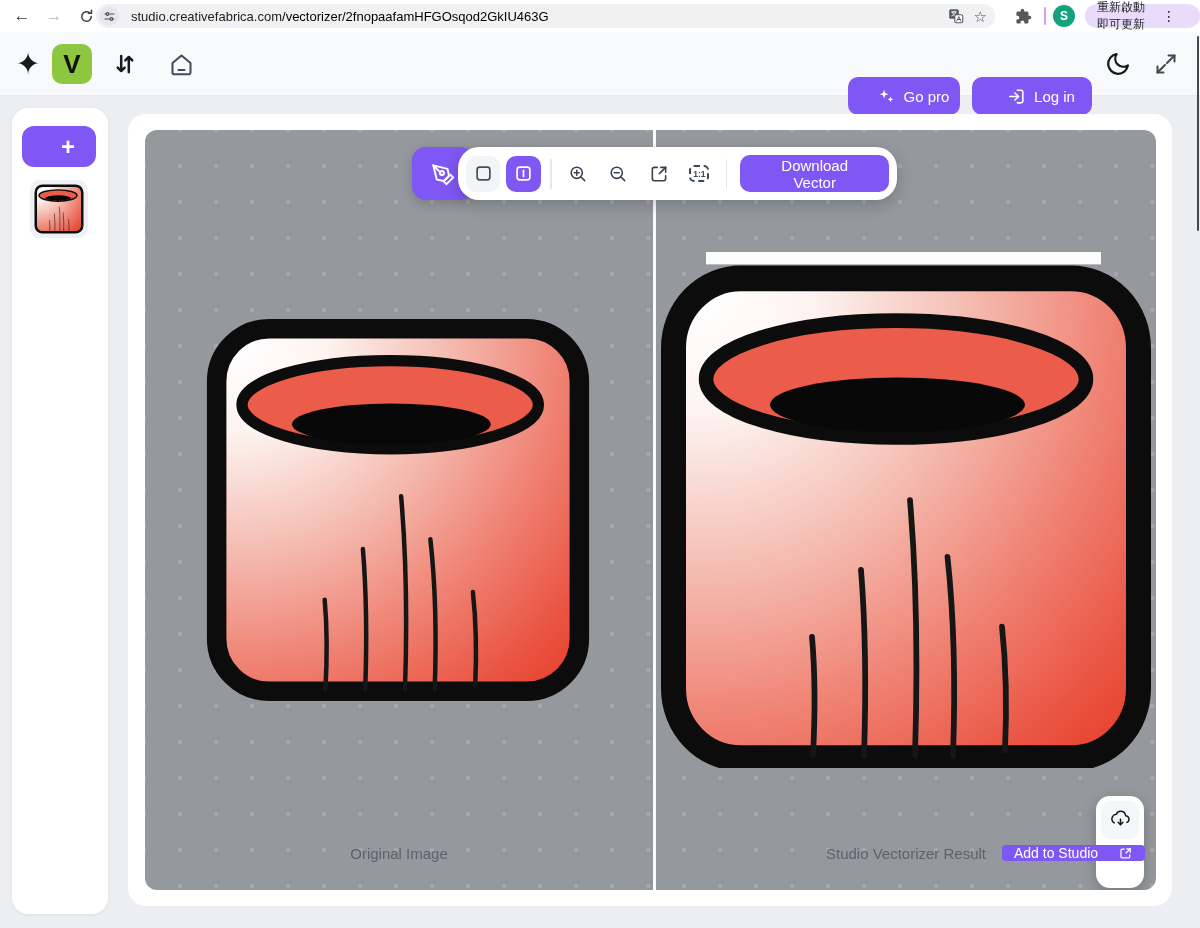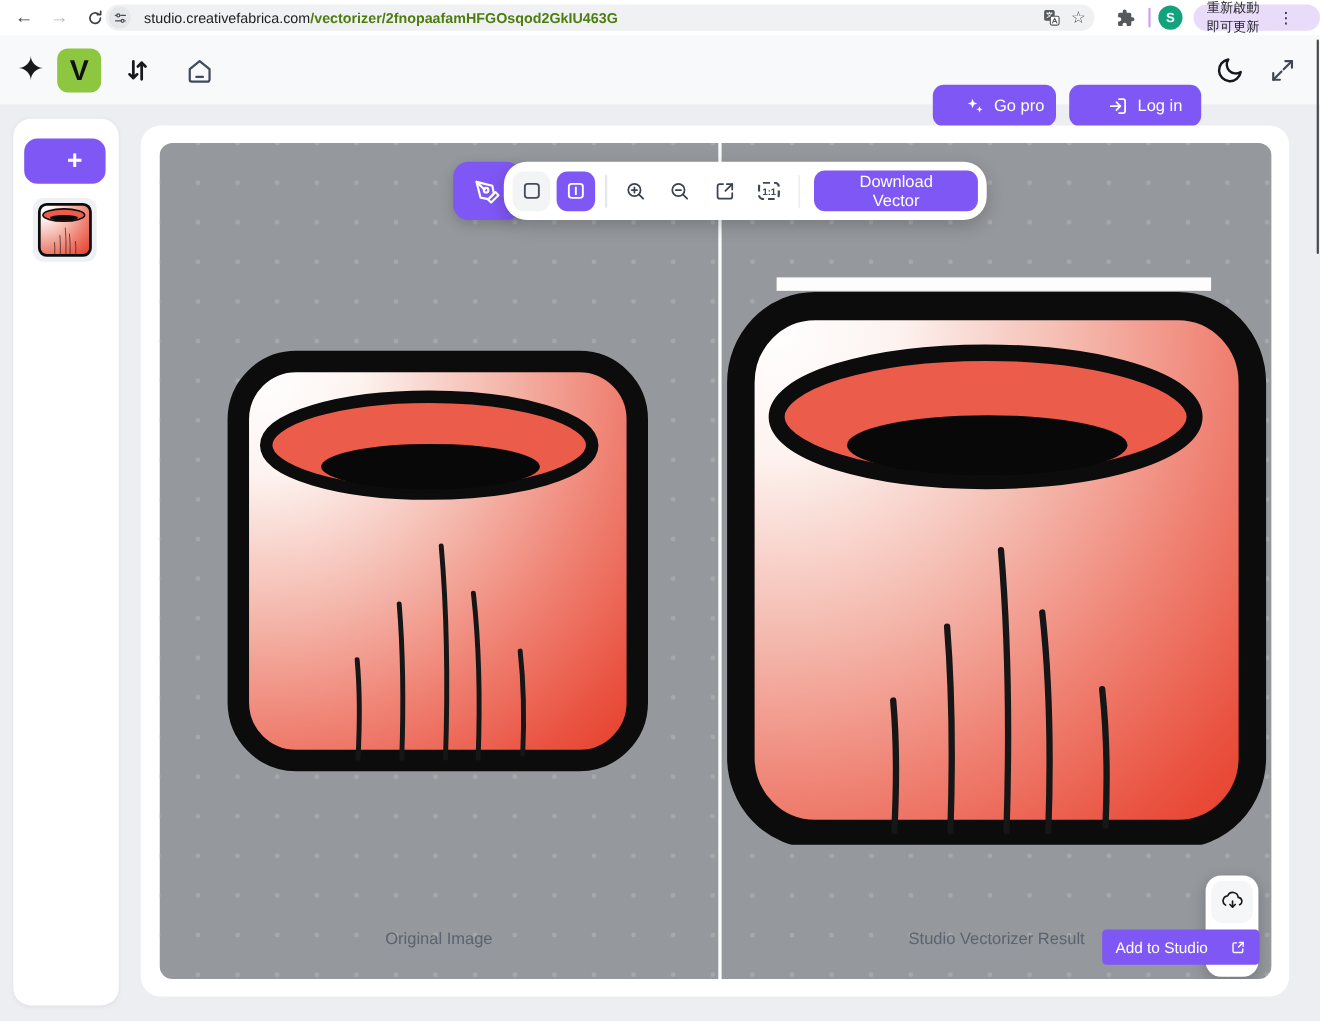--- a/index.html
+++ b/index.html
@@ -6,21 +6,21 @@
   html,body { width:1200px; height:928px; }
   body { font-family:"Liberation Sans","DejaVu Sans",sans-serif; }
   #app { position:relative; width:1200px; height:928px; background:#edeef2; overflow:hidden; }
 
   
   .chrome { position:absolute; left:0; top:0; width:1200px; height:32px; background:#ffffff; }
   .nav-ic { position:absolute; top:4px; width:24px; height:24px; display:flex; align-items:center; justify-content:center; border-radius:50%; }
   .url-pill { position:absolute; left:96px; top:4px; width:899px; height:24px; background:#f0f1f2; border-radius:13px; display:flex; align-items:center; }
   .site-badge { width:20px; height:20px; margin-left:3px; border-radius:50%; background:#e6e7ea; display:flex; align-items:center; justify-content:center; }
   .url-text { margin-left:12px; font-size:13px; color:#202124; white-space:nowrap; }
-  .url-text .path { color:#4d7c0f;font-weight:bold; }
+  .url-text .path { color:#000000; }
   .pill-right { position:absolute; right:8px; top:0; height:24px; display:flex; align-items:center; gap:10px; }
   .chrome-star { font-size:15px; color:#474b4f; line-height:1; }
   .sep-pink { position:absolute; left:1044px; top:7px; width:2px; height:18px; background:#cf9ff3; border-radius:1px; }
   .avatar { position:absolute; left:1053px; top:5px; width:22px; height:22px; border-radius:50%; background:#12a37c; color:#fff; font-size:12px; font-weight:bold; display:flex; align-items:center; justify-content:center; }
   .update-pill { position:absolute; left:1085px; top:4px; height:24px; padding:0 24px 0 12px; background:#e9dcfb; border-radius:13px; display:flex; align-items:center; gap:6px; font-size:12px; color:#1f1f21; }
   .menu-dots { font-size:14px; color:#202124; }
 
   
   .app-header { position:absolute; left:0; top:32px; width:1200px; height:64px; background:#f8f9fb; border-bottom:1px solid #e7e9ee; }
   .hdr-ic { position:absolute; display:flex; align-items:center; justify-content:center; }
@@ -53,21 +53,21 @@
   .tools { position:absolute; left:313px; top:17px; width:439px; height:53px; background:#ffffff; border-radius:21px; z-index:5; box-shadow:0 5px 16px rgba(0,0,0,.2); display:flex; align-items:center; padding:0 8px; gap:6px; }
   .tool-btn { width:36px; height:36px; border:none; border-radius:10px; background:#f3f4f6; display:flex; align-items:center; justify-content:center; cursor:pointer; }
   .tool-btn.active { background:#7f57f5; }
   .tool-sep { width:2px; height:30px; background:#e5e7eb; border-radius:1px; margin:0 3px; }
   .ratio-box { width:20px; height:17px; border:2px dashed #3e4754; border-radius:5px; font-size:8.5px; font-weight:bold; color:#3e4754; display:flex; align-items:center; justify-content:center; letter-spacing:0; }
   .dl-btn { height:37px; padding:0 20px; border-radius:10px; font-size:15px; margin-left:4px; }
 
   
   .dl-panel { position:absolute; left:951px; top:666px; width:48px; height:92px; background:#fff; border-radius:14px; z-index:6; box-shadow:0 4px 14px rgba(0,0,0,.22); }
   .cloud-btn { position:absolute; left:5px; top:5px; width:38px; height:38px; border:none; border-radius:10px; background:#f5f6f8; display:flex; align-items:center; justify-content:center; cursor:pointer; }
-  .add-studio { position:absolute; left:857px; top:715px; height:32px; padding:0 12px; border-radius:4px; font-size:14px; z-index:7; gap:20px; }
+  .add-studio { position:absolute; left:857px; top:715px; height:16px; padding:0 12px; border-radius:4px; font-size:14px; z-index:7; gap:20px; }
 
   svg { display:block; }
 </style>
 </head>
 <body>
 
 <svg width="0" height="0" style="position:absolute" aria-hidden="true">
   <defs>
     <radialGradient id="artGrad" cx="6%" cy="4%" r="135%">
       <stop offset="0" stop-color="#ffffff"></stop>

